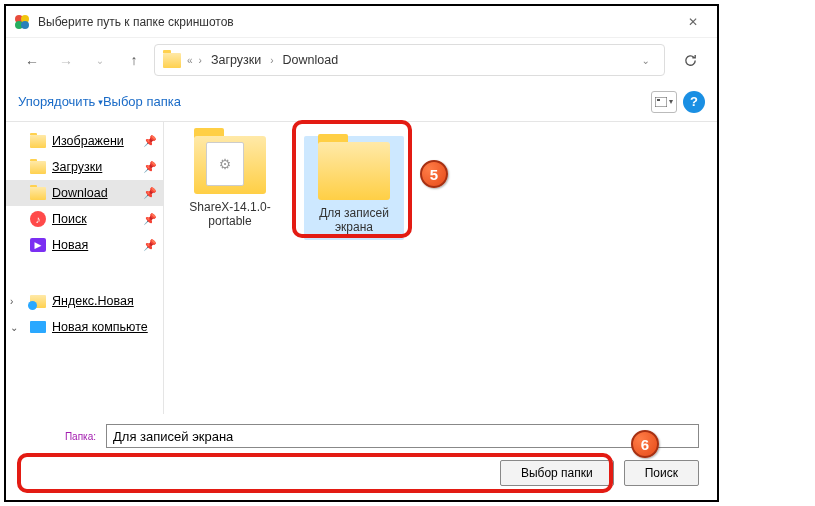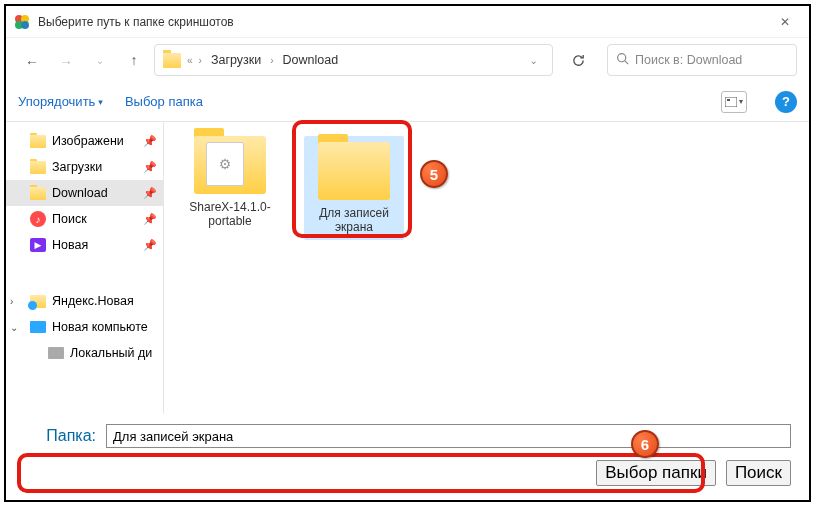--- a/index.html
+++ b/index.html
@@ -1,69 +1,69 @@
 <!DOCTYPE html>
 <html><head>
 <meta charset="utf-8">
 <style>
   * { box-sizing: border-box; font-family: 'Segoe UI', Tahoma, sans-serif; }
   body { margin: 0; padding: 4px; background: #fff; width: 815px; height: 506px; overflow: hidden; }
-  .frame { border: 2px solid #000; width: 807px; height: 498px; position: relative; background: #fff; display: flex; flex-direction: column; }
+  .frame { border: 2px solid #000; width: 715px; height: 498px; position: relative; background: #fff; display: flex; flex-direction: column; }
   .titlebar { height: 32px; display: flex; align-items: center; padding: 0 8px; border-bottom: 1px solid #f0f0f0; }
   .titlebar .logo { width: 16px; height: 16px; margin-right: 8px; }
   .titlebar .title { font-size: 12px; color: #333; flex: 1; }
   .titlebar .close { width: 32px; text-align: center; color: #666; font-size: 12px; cursor: pointer; }
   .navbar { height: 44px; display: flex; align-items: center; padding: 0 12px; gap: 6px; }
   .navbtn { width: 28px; height: 28px; display: flex; align-items: center; justify-content: center; color: #555; font-size: 14px; cursor: pointer; }
   .navbtn.disabled { color: #bbb; }
   .addrwrap { flex: 1; height: 32px; border: 1px solid #ddd; border-radius: 4px; display: flex; align-items: center; padding: 0 8px; gap: 6px; font-size: 12.5px; color: #333; }
   .addr-folder { width: 18px; height: 15px; background: linear-gradient(#ffe9a8,#ffd14f); border-radius: 1px; position: relative; flex-shrink:0;}
   .addr-folder::before{content:"";position:absolute;top:-3px;left:0;width:8px;height:3px;background:#ffd14f;border-radius:1px 1px 0 0;}
   .crumb { cursor: pointer; padding: 2px 3px; }
   .sep { color: #888; font-size: 10px; }
   .dd { color: #888; font-size: 10px; padding: 0 6px; cursor: pointer; }
   .refresh { width: 30px; height: 30px; display: flex; align-items: center; justify-content: center; color: #555; cursor: pointer; margin-left:4px;}
   .searchbox { width: 190px; height: 32px; border: 1px solid #ddd; border-radius: 4px; display: flex; align-items: center; padding: 0 8px; gap: 6px; margin-left: 8px; font-size: 12.5px; color: #888; }
-  .toolbar { height: 40px; border-bottom: 1px solid #e5e5e5; display: flex; align-items: center; padding: 0 12px; gap: 22px; font-size: 13px; }
+  .toolbar { height: 40px; border-bottom: 1px solid #e5e5e5; display: flex; align-items: center; padding: 0 12px; gap: 0; font-size: 13px; }
   .toolbtn { color: #1a6bc7; cursor: pointer; display: flex; align-items: center; gap: 3px; }
   .toolbtn .caret { font-size: 9px; }
   .toolbar-spacer { flex: 1; }
   .viewbtn { width: 26px; height: 22px; border: 1px solid #bbb; border-radius: 3px; display: flex; align-items: center; justify-content: center; cursor: pointer; gap:2px; }
   .helpbtn { width: 22px; height: 22px; border-radius: 50%; background: #1a8fe3; color: #fff; display: flex; align-items: center; justify-content: center; font-size: 13px; font-weight: bold; cursor: pointer; margin-left: 6px; }
   .body { flex: 1; display: flex; min-height: 0; }
   .sidebar { width: 158px; border-right: 1px solid #e5e5e5; padding: 6px 0; font-size: 12.5px; overflow: hidden; }
   .sbitem { height: 26px; display: flex; align-items: center; padding: 0 6px 0 24px; gap: 6px; cursor: pointer; position: relative; }
   .sbitem.sel { background: #e6e6e6; }
   .sbitem .pin { position: absolute; right: 6px; color: #888; font-size: 11px; }
   .sbitem .exp { position: absolute; left: 4px; color: #555; font-size: 10px; }
-  .sbitem .txt { white-space: nowrap; overflow: hidden; text-overflow: clip; flex:1; }
+  .sbitem .txt { white-space: nowrap; overflow: hidden; text-overflow: clip; flex:1;text-decoration:underline; }
   .ic-folder { width: 16px; height: 13px; background: linear-gradient(#ffe9a8,#ffd14f); border-radius: 1px; flex-shrink:0; position:relative;}
   .ic-folder::before{content:"";position:absolute;top:-2px;left:0;width:7px;height:2px;background:#ffd14f;border-radius:1px 1px 0 0;}
   .ic-music { width:16px;height:16px;background:#ff4a4a;border-radius:50%;display:flex;align-items:center;justify-content:center;color:#fff;font-size:10px;flex-shrink:0;}
   .ic-video { width:16px;height:14px;background:#7b2ff2;border-radius:2px;display:flex;align-items:center;justify-content:center;color:#fff;font-size:9px;flex-shrink:0;}
   .ic-yd { width:16px;height:13px;background:linear-gradient(#ffe9a8,#ffd14f);border-radius:1px;flex-shrink:0;position:relative;}
   .ic-yd::after{content:"";position:absolute;left:-2px;bottom:-2px;width:9px;height:9px;border-radius:50%;background:#2aa8ff;}
   .ic-pc { width:16px;height:12px;background:#2aa8ff;border-radius:1px;flex-shrink:0;position:relative;}
   .ic-disk{width:16px;height:12px;background:#aaa;border-radius:1px;flex-shrink:0;}
   .sb-gap { height: 30px; }
   .content { flex: 1; padding: 14px 16px; display: flex; gap: 24px; align-items: flex-start; position: relative; }
   .item { width: 100px; text-align: center; font-size: 12px; color: #333; cursor: pointer; }
   .item .ficon { width: 72px; height: 58px; margin: 0 auto 6px; position: relative; }
   .ficon .back { position:absolute; inset:0; background: linear-gradient(#ffe9a8,#ffcf45); border-radius: 3px; }
   .ficon .tab { position:absolute; top:-8px; left:0; width:30px; height:10px; background:#ffcf45; border-radius:2px 2px 0 0; }
   .ficon .doc { position:absolute; top:6px; left:12px; width:38px; height:44px; background:#fff; border:1px solid #ccc; border-radius:2px; display:flex;align-items:center;justify-content:center;color:#999;font-size:14px;}
   .selhl { background:#cde8ff; padding: 6px 4px; border-radius:2px;}
   .annot { position: absolute; border: 4px solid #e31b13; border-radius: 10px; pointer-events: none; }
   .badge { position: absolute; width: 28px; height: 28px; border-radius: 50%; background: radial-gradient(circle at 30% 30%, #ff7d47, #e64a19); border: 2px solid #a63012; color: #fff; font-weight: bold; display: flex; align-items: center; justify-content: center; font-size: 15px; pointer-events: none; box-shadow: 1px 1px 2px rgba(0,0,0,.3);}
   .footer { padding: 10px 18px 14px; }
   .frow { display: flex; align-items: center; gap: 10px; margin-bottom: 12px; }
-  .flabel { width: 72px; text-align: right; font-size: 16px; color: #0369a1; }
+  .flabel { width: 72px; text-align: right; font-size: 10px; color: #a21caf; }
   .finput { flex: 1; height: 24px; border: 1px solid #888; padding: 0 6px; font-size: 13px; }
   .btnrow { display: flex; justify-content: flex-end; gap: 10px; }
-  .btn { height: 26px; padding: 0 8px; border: 1px solid #888; background: #f3f3f3; font-size: 17px; cursor: pointer; border-radius: 2px; }
+  .btn { height: 26px; padding: 0 20px; border: 1px solid #888; background: #f3f3f3; font-size: 12px; cursor: pointer; border-radius: 2px; }
   .logo-svg{width:16px;height:16px;}
 </style>
 </head>
 <body>
 
 <div class="frame">
 
   <div class="titlebar">
     <span class="logo">
       <svg class="logo-svg" viewBox="0 0 16 16">
@@ -90,29 +90,20 @@
       <span class="sep">›</span>
       <span class="crumb">Download</span>
       <span style="flex:1"></span>
       <span class="dd">⌄</span>
     </div>
     <div class="refresh">
       <svg width="15" height="15" viewBox="0 0 16 16" fill="none" stroke="#555" stroke-width="1.5">
           <path d="M13 8a5 5 0 1 1-1.5-3.5"></path>
           <path d="M13 2v3h-3"></path>
         </svg>
-    </div>
-    <div class="searchbox">
-      <span>
-        <svg width="13" height="13" viewBox="0 0 16 16" fill="none" stroke="#888" stroke-width="1.5">
-            <circle cx="7" cy="7" r="5"></circle>
-            <line x1="11" y1="11" x2="15" y2="15"></line>
-          </svg>
-      </span>
-      <span>Поиск в: Download</span>
     </div>
   </div>
 
   <div class="toolbar">
     <div class="toolbtn">
       <span>Упорядочить</span>
       <span class="caret">▾</span>
     </div>
     <div class="toolbtn">Выбор папка</div>
     <div class="toolbar-spacer"></div>
@@ -157,24 +148,20 @@
       <div class="sbitem">
           <span class="exp">›</span>
           <span class="ic-yd"></span>
           <span class="txt">Яндекс.Новая</span>
         </div>
       <div class="sbitem">
           <span class="exp">⌄</span>
           <span class="ic-pc"></span>
           <span class="txt">Новая компьюте</span>
         </div>
-      <div class="sbitem" style="padding-left:42px;">
-          <span class="ic-disk"></span>
-          <span class="txt">Локальный ди</span>
-        </div>
     </div>
 
     <div class="content">
       <div class="item">
         <div class="ficon">
           <div class="tab"></div>
             <div class="back"></div>
             <div class="doc">⚙</div>
         </div>
         <div>ShareX-14.1.0-portable</div>

